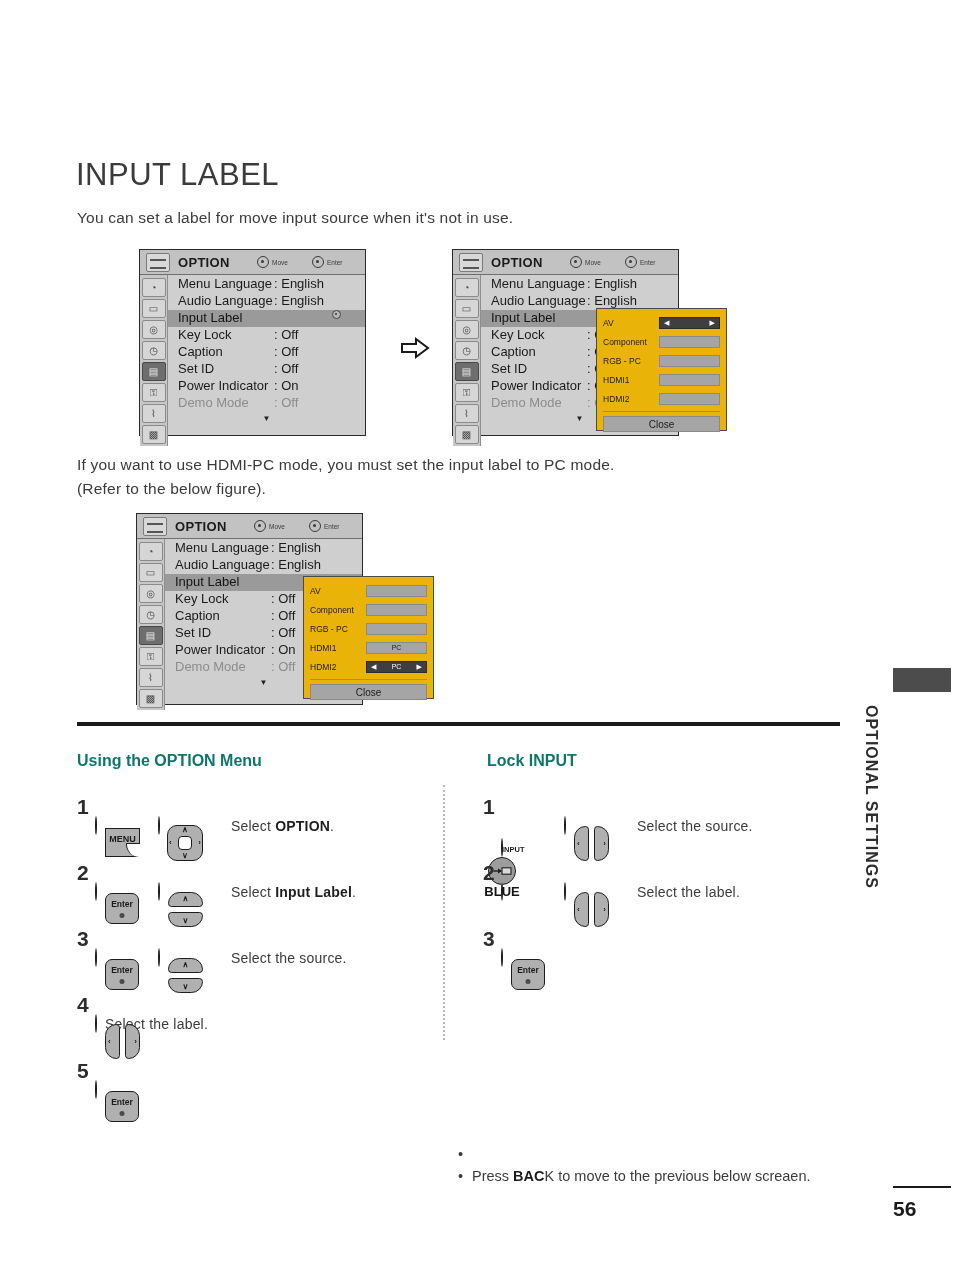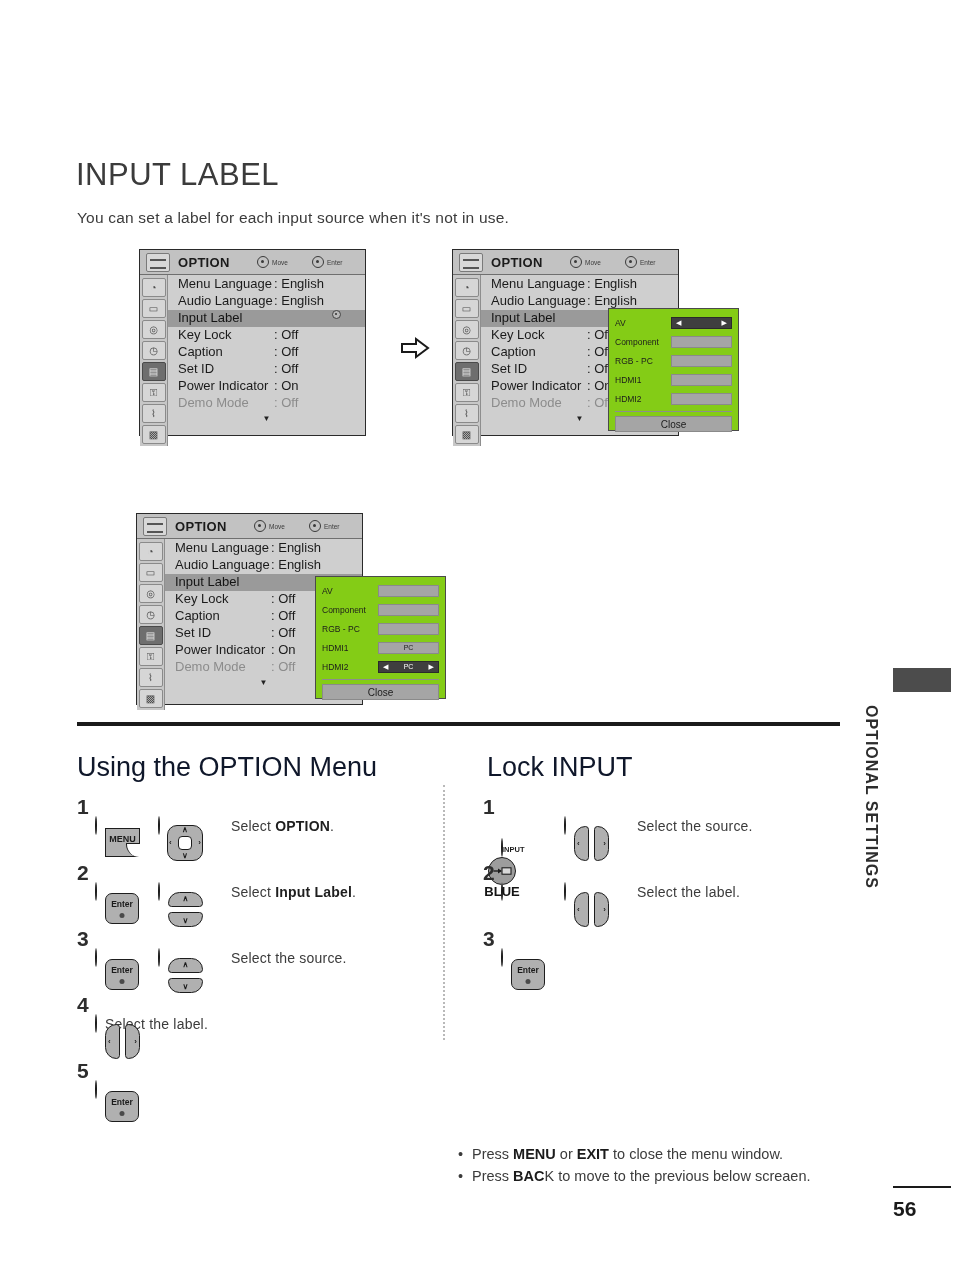--- a/index.html
+++ b/index.html
@@ -180,25 +180,24 @@
     text-align: center;
     font-size: 8px;
     color: #222;
     height: 13px;
     line-height: 13px;
   }
 
   
   .osd-popup {
     position: absolute;
-    background: #84cc16;
+    background: #eab308;
     border: 1px solid #4a4a4a;
     box-sizing: border-box;
     padding: 4px 6px 5px 6px;
-    margin-left: 12px;
   }
   .pop-row {
     height: 19px;
     display: flex;
     align-items: center;
     font-size: 8.5px;
     color: #1c1c1c;
   }
   .pop-row .pname { width: 56px; flex: none; }
   .pop-box {
@@ -257,23 +256,23 @@
     left: 77px;
     top: 722px;
     width: 763px;
     height: 4px;
     background: #1a1a1a;
   }
 
   
   .sec-title {
     position: absolute;
-    font-size: 27px;
-    font-weight: 400;
-    color: #0f172a;
+    font-size: 16px;
+    font-weight: 700;
+    color: #0f766e;
   }
   .steps { position: absolute; }
   .step {
     display: flex;
     align-items: center;
     position: relative;
     height: 66px;
   }
   .step-num {
     position: absolute;
@@ -536,21 +535,21 @@
     top: 1197px;
     font-size: 21px;
     font-weight: 700;
     color: #1a1a1a;
   }
 </style>
 </head>
 <body>
 
 <div class="page-title">INPUT LABEL</div>
-<div class="intro-line">You can set a label for each input source when it's not in use.</div>
+<div class="intro-line">You can set a label for move input source when it's not in use.</div>
 
 <div class="osd" id="osd1" style="left:139px; top:249px; width:227px; height:187px;">
   <div class="osd-header">
     <div class="osd-header-icon"></div>
     <div class="osd-title">OPTION</div>
     <div class="osd-hint" style="left:117px;">
       <span class="glyph move"></span>
       <span>Move</span>
     </div>
     <div class="osd-hint" style="left:172px;">
@@ -735,20 +734,22 @@
     <span class="pname">HDMI2</span>
     <span class="pop-box">
         <span></span>
       </span>
   </div>
   <div class="pop-sep"></div>
   <div class="pop-close">Close</div>
 </div>
 
 <div class="para2">
+  <div>If you want to use HDMI-PC mode, you must set the input label to PC mode.</div>
+  <div>(Refer to the below figure).</div>
 </div>
 
 <div class="osd" id="osd3" style="left:136px; top:513px; width:227px; height:192px;">
   <div class="osd-header">
     <div class="osd-header-icon"></div>
     <div class="osd-title">OPTION</div>
     <div class="osd-hint" style="left:117px;">
       <span class="glyph move"></span>
       <span>Move</span>
     </div>
@@ -1025,21 +1026,20 @@
           <span class="dot"></span>
         </span>
       </span>
     </span>
   </div>
 </div>
 
 <div class="notes">
   <div class="nrow">
     <span class="bullet">•</span>
-    <span><span>Press </span><b>MENU</b><span> or </span><b>EXIT</b><span> to close the menu window.</span></span>
   </div>
   <div class="nrow">
     <span class="bullet">•</span>
     <span><span>Press </span><b>BAC</b><span>K to move to the previous below screaen.</span></span>
   </div>
 </div>
 
 <div class="side-tab"></div>
 <div class="side-vert">OPTIONAL SETTINGS</div>
 <div class="pg-rule"></div>

